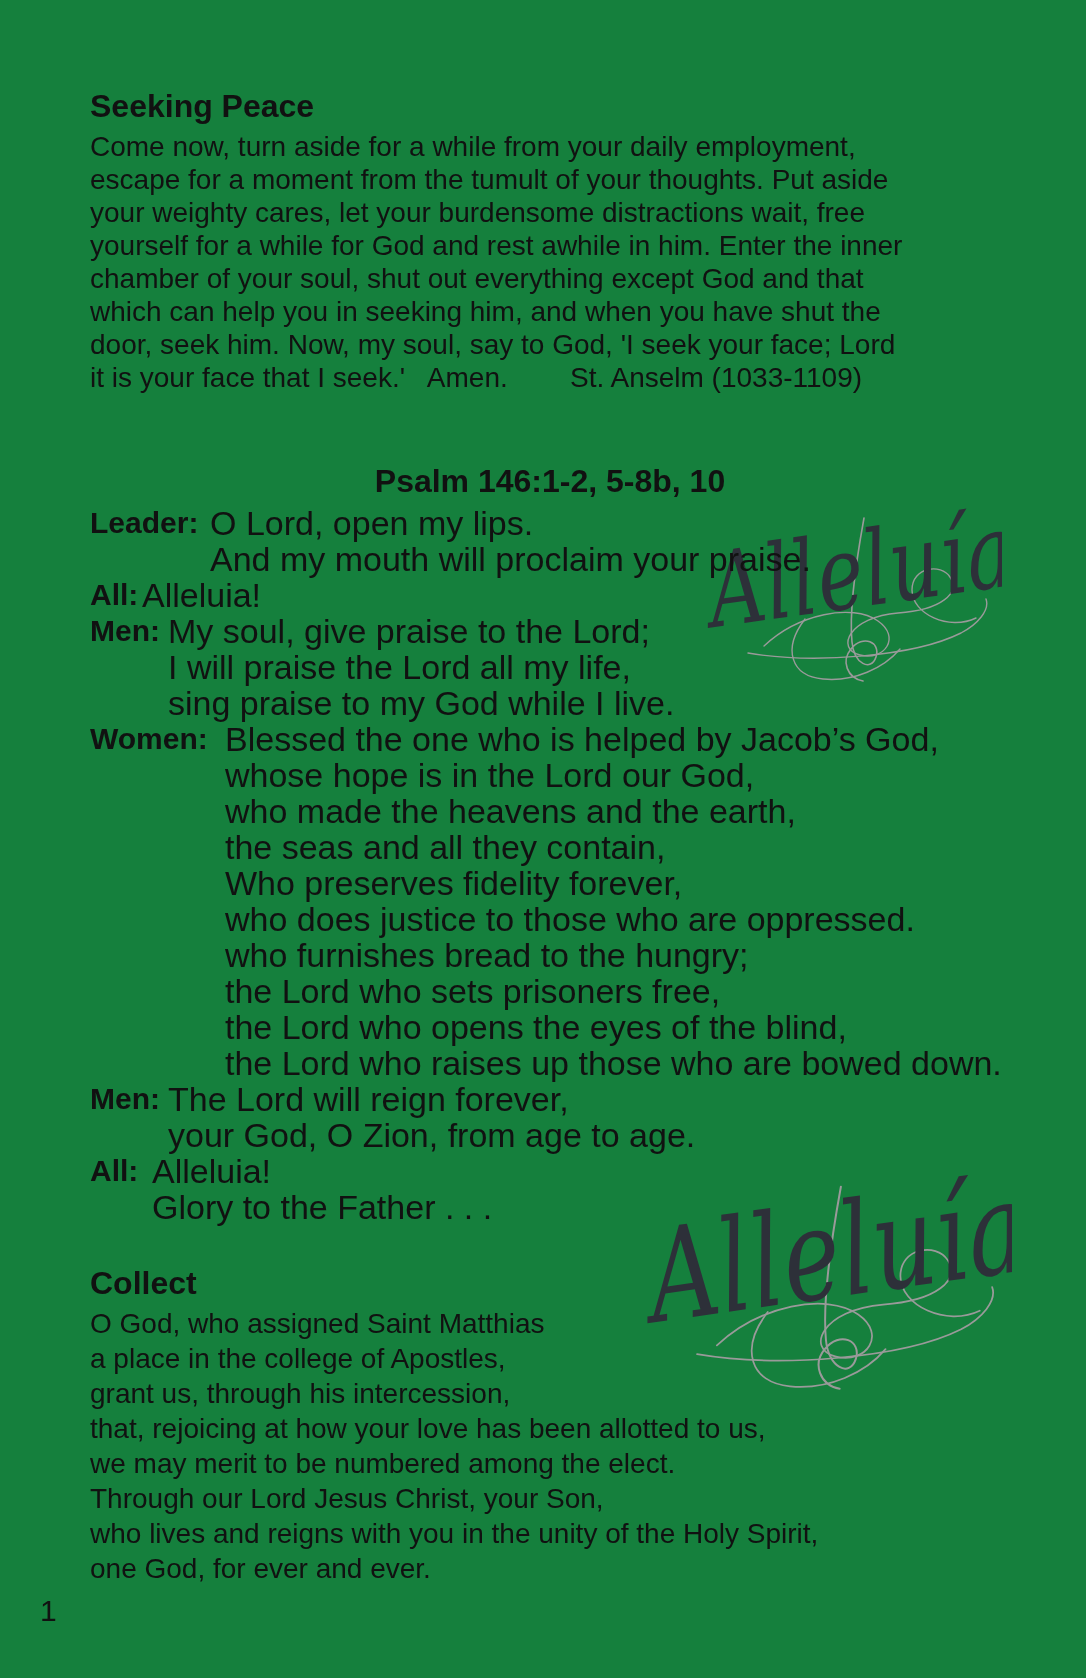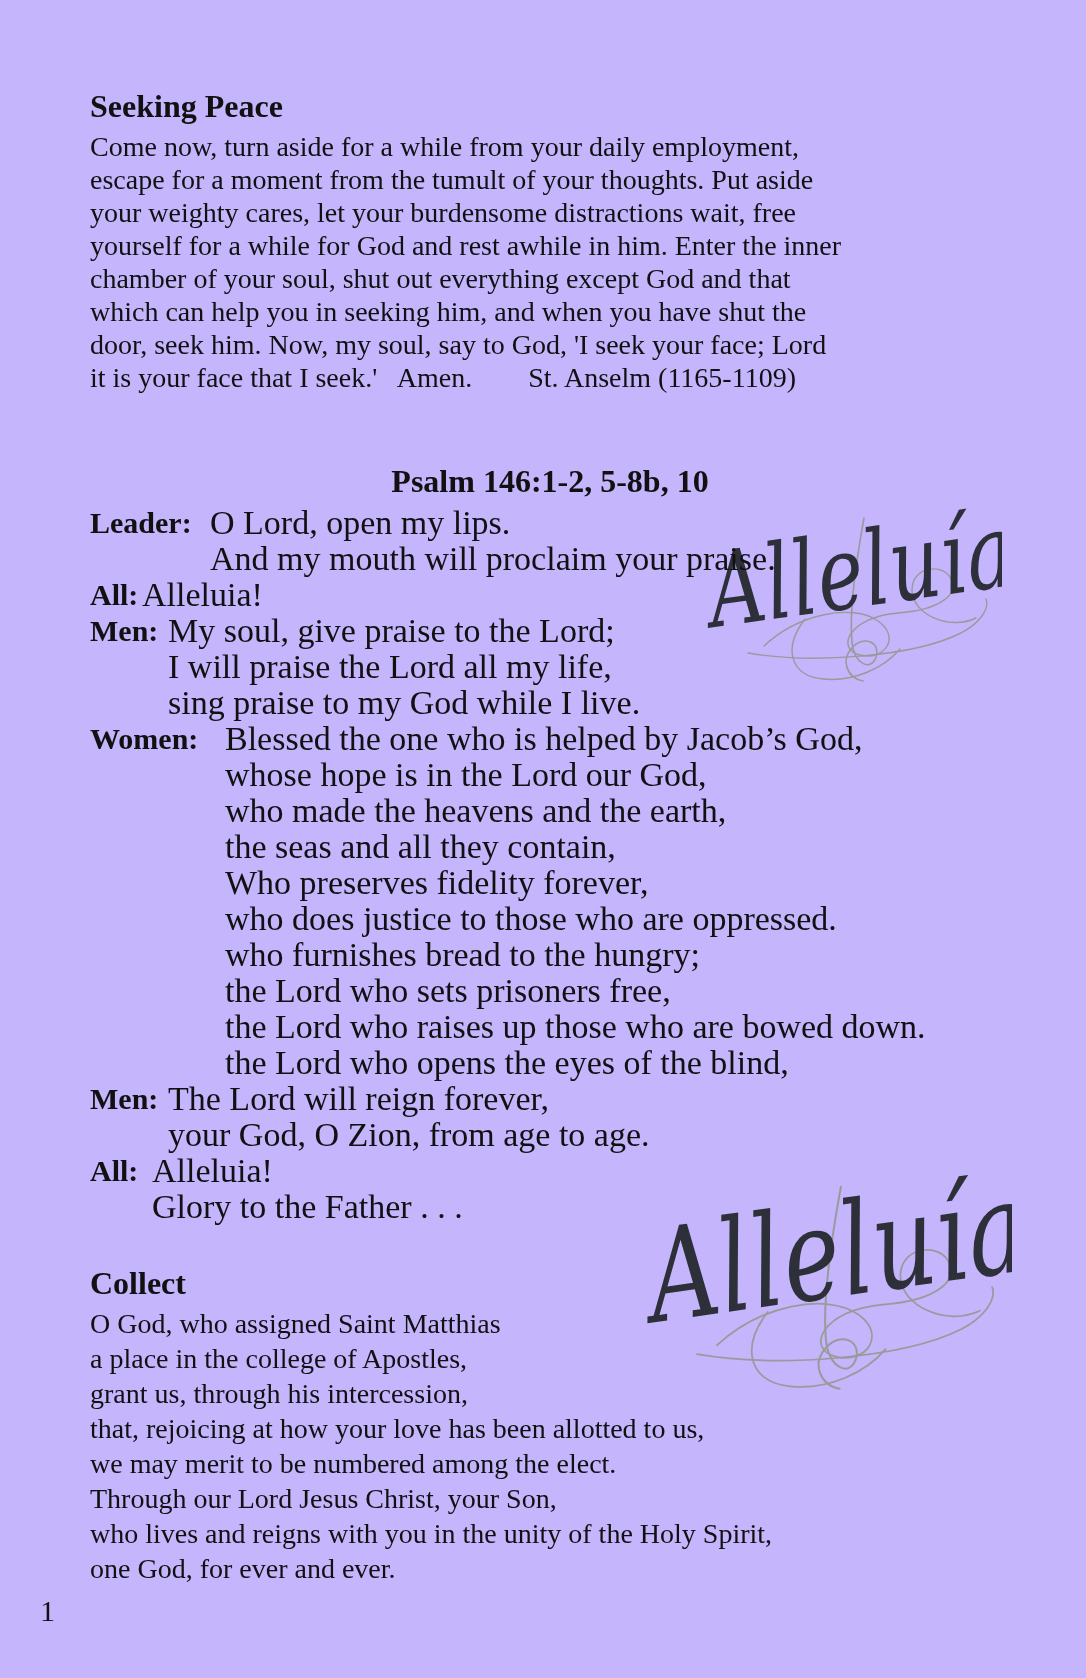--- a/index.html
+++ b/index.html
@@ -1,22 +1,22 @@
 <!DOCTYPE html>
 <html style="--ink: #2d3039; --flourish: #9a9a9a;"><head>
 <meta charset="utf-8">
 <style>
   html,body{margin:0;padding:0;background:#e8e8e8;}
   .page{
     position:relative;
     width:1086px;height:1678px;
     margin:0 auto;
-    background:#c4b5fd;
+    background:#15803d;
     color:#111111;
-    font-family:Liberation Serif, serif;
+    font-family:Liberation Sans, sans-serif;
     overflow:hidden;
   }
   .sec{position:absolute;left:90px;}
   .sec-heading{
     font-size:32px;line-height:36px;font-weight:bold;
     margin:0 0 6px 0;white-space:pre;
   }
   .bodyline{font-size:28px;line-height:33px;white-space:pre;}
   #seeking{top:88px;width:900px;}
   #psalm{top:463px;width:920px;}
@@ -69,21 +69,21 @@
 
   <div class="sec" id="seeking">
     <h1 class="sec-heading">Seeking Peace</h1>
     <div class="bodyline">Come now, turn aside for a while from your daily employment,</div>
     <div class="bodyline">escape for a moment from the tumult of your thoughts. Put aside</div>
     <div class="bodyline">your weighty cares, let your burdensome distractions wait, free</div>
     <div class="bodyline">yourself for a while for God and rest awhile in him. Enter the inner</div>
     <div class="bodyline">chamber of your soul, shut out everything except God and that</div>
     <div class="bodyline">which can help you in seeking him, and when you have shut the</div>
     <div class="bodyline">door, seek him. Now, my soul, say to God, 'I seek your face; Lord</div>
-    <div class="bodyline">it is your face that I seek.'   Amen.        St. Anselm (1165-1109)</div>
+    <div class="bodyline">it is your face that I seek.'   Amen.        St. Anselm (1033-1109)</div>
   </div>
 
   <svg class="callig" id="callig1" viewBox="0 0 300 250">
     <use href="#callig-symbol"></use>
   </svg>
 
   <div class="sec" id="psalm">
     <h1 class="sec-heading">Psalm 146:1-2, 5-8b, 10</h1>
 
     <div class="pblock" style="--ind:120px">
@@ -107,22 +107,22 @@
     <div class="pblock" style="--ind:135px">
       <b class="spk">Women:</b>
       <div class="pl">Blessed the one who is helped by Jacob’s God,</div>
       <div class="pl">whose hope is in the Lord our God,</div>
       <div class="pl">who made the heavens and the earth,</div>
       <div class="pl">the seas and all they contain,</div>
       <div class="pl">Who preserves fidelity forever,</div>
       <div class="pl">who does justice to those who are oppressed.</div>
       <div class="pl">who furnishes bread to the hungry;</div>
       <div class="pl">the Lord who sets prisoners free,</div>
+      <div class="pl">the Lord who opens the eyes of the blind,</div>
       <div class="pl">the Lord who raises up those who are bowed down.</div>
-      <div class="pl">the Lord who opens the eyes of the blind,</div>
     </div>
 
     <div class="pblock" style="--ind:78px">
       <b class="spk">Men:</b>
       <div class="pl">The Lord will reign forever,</div>
       <div class="pl">your God, O Zion, from age to age.</div>
     </div>
 
     <div class="pblock" style="--ind:62px">
       <b class="spk">All:</b>

